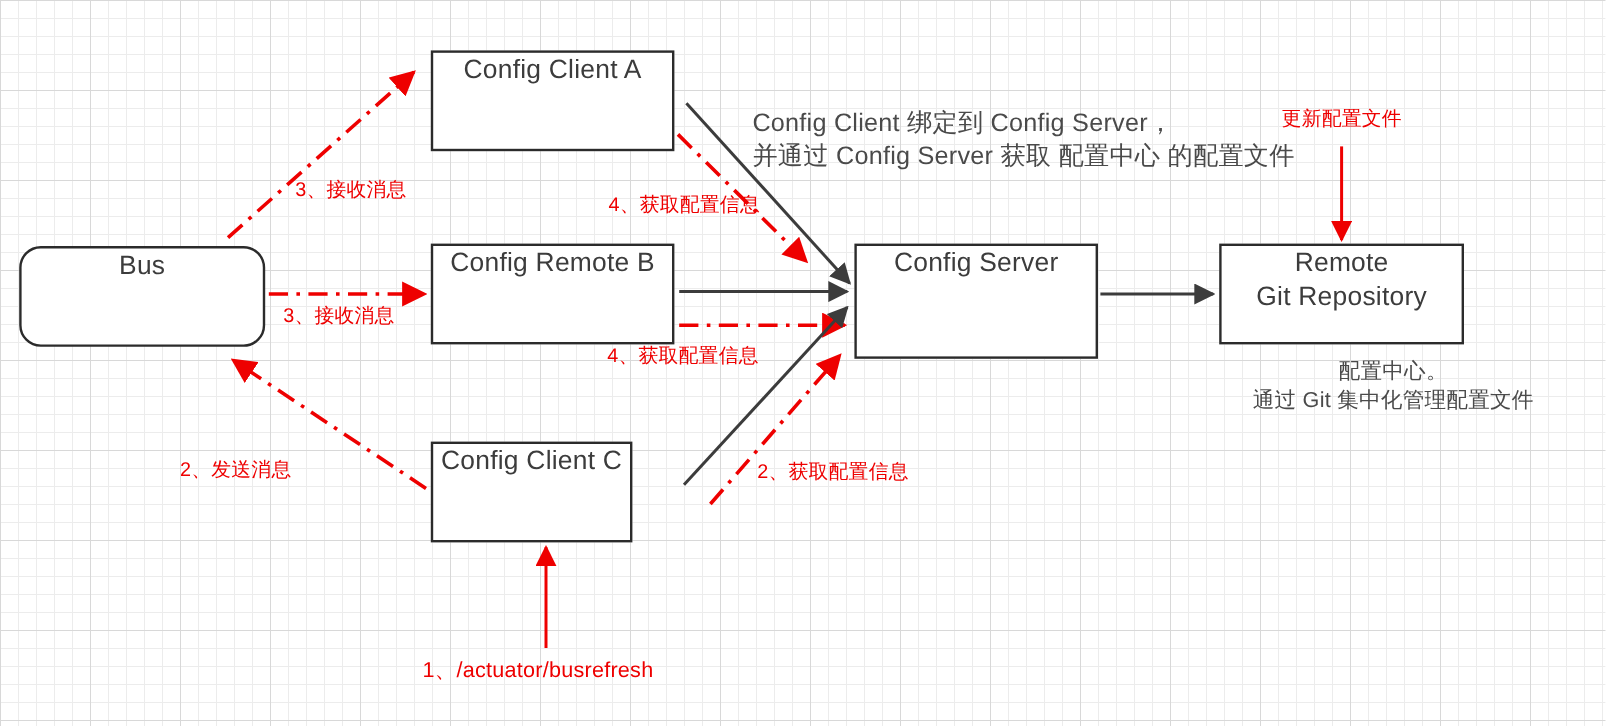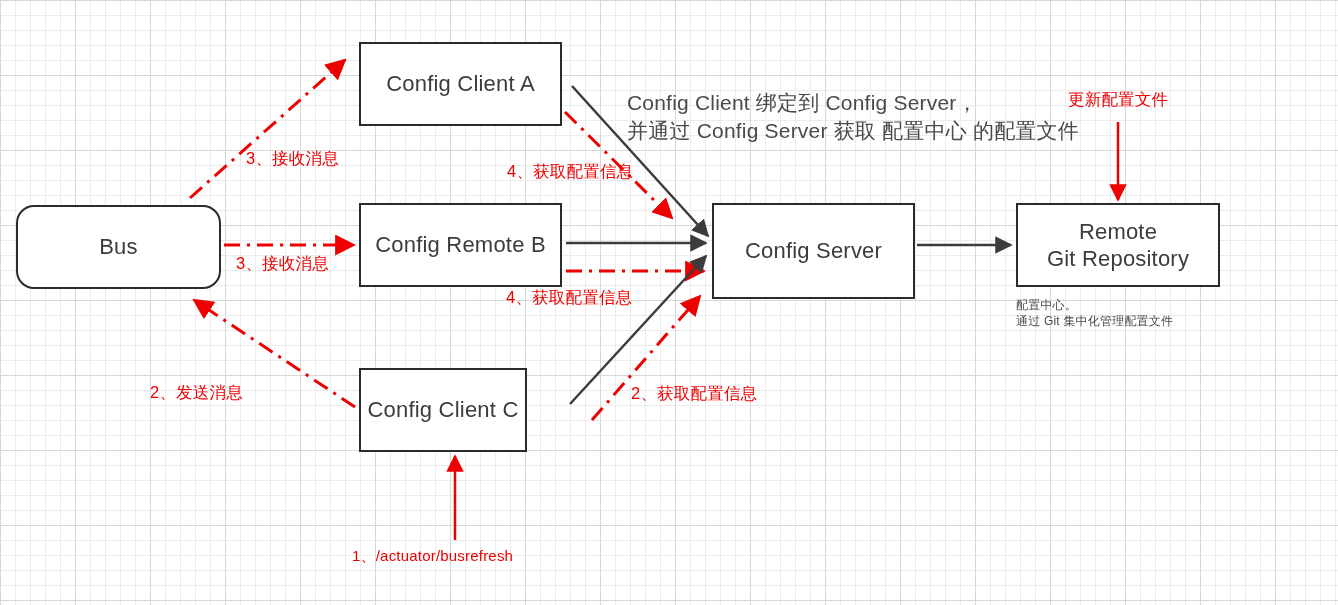--- a/index.html
+++ b/index.html
@@ -34,21 +34,21 @@
     width: 1338px;
     height: 605px;
     pointer-events: none;
   }
   .node {
     position: absolute;
     box-sizing: border-box;
     border: 2px solid #2b2b2b;
     background: #ffffff;
     display: flex;
-    align-items: center;
+    align-items: flex-start;
     justify-content: center;
     text-align: center;
     color: #3c3c3c;
     font-size: 22px;
     line-height: 1.25;
     font-weight: 400;
     letter-spacing: 0.2px;
   }
   .node-label { white-space: pre-line; }
 
@@ -61,21 +61,22 @@
   .anno.black {
     color: #4a4a4a;
     font-size: 21px;
   }
   .anno.red {
     color: #ee0000;
     font-size: 16.5px;
   }
   .anno.caption {
     color: #4a4a4a;
-    font-size: 12px;
+    font-size: 18px;
+    text-align: center;
   }
 </style>
 </head>
 <body>
 
 <div id="canvas">
 
   <svg class="overlay" viewBox="0 0 1338 605" xmlns="http://www.w3.org/2000/svg">
     <defs>
       <marker id="arrowBlack" viewBox="0 0 10 10" refX="9" refY="5" markerWidth="7" markerHeight="7" orient="auto-start-reverse">
@@ -141,21 +142,21 @@
   <div class="anno red" style="left:236px; top:252px;">3、接收消息</div>
 
   <div class="anno red" style="left:150px; top:381px;">2、发送消息</div>
 
   <div class="anno red" style="left:507px; top:160px;">4、获取配置信息</div>
 
   <div class="anno red" style="left:506px; top:286px;">4、获取配置信息</div>
 
   <div class="anno red" style="left:631px; top:382px;">2、获取配置信息</div>
 
-  <div class="anno red" style="left:352px; top:546px; font-size:15px;text-align:center;">1、/actuator/busrefresh</div>
+  <div class="anno red" style="left:352px; top:546px; font-size:18px;text-align:center;">1、/actuator/busrefresh</div>
 
   <div class="anno red" style="left:1068px; top:88px;">更新配置文件</div>
 
   <div class="anno black" style="left:627px; top:89px;">Config Client 绑定到 Config Server，
 并通过 Config Server 获取 配置中心 的配置文件</div>
 
   <div class="anno caption" style="left:1016px; top:297px; width:290px;">配置中心。
 通过 Git 集中化管理配置文件</div>
 
 </div>

